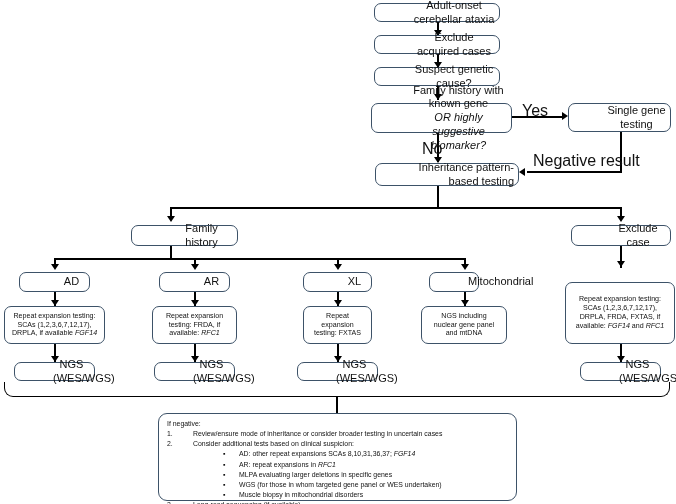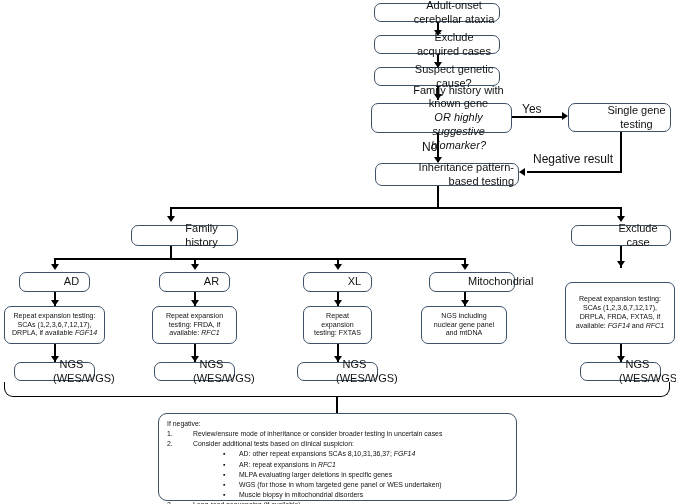--- a/index.html
+++ b/index.html
@@ -30,21 +30,21 @@
     text-align: center;
     line-height: 1.25;
     padding: 2px 4px;
     z-index: 3;
   }
   .node span { display: block; width: 100%; }
   .n-sm { font-size: 7.1px; }
   .n-md { font-size: 11px; padding-left: 38px; }
   .edge-label {
     position: absolute;
-    font-size: 12px;
+    font-size: 16px;
     color: #111;
     z-index: 4;
     white-space: nowrap;
   }
   .line {
     position: absolute;
     background: #000000;
     z-index: 1;
   }
   .hline { height: 1.9px; }
@@ -203,21 +203,21 @@
 
   <div class="node n-md" style="left:19px; top:272px; width:71px; height:20px;align-items:flex-end;">
     <span>AD</span>
   </div>
   <div class="node n-md" style="left:159px; top:272px; width:71px; height:20px;">
     <span>AR</span>
   </div>
   <div class="node n-md" style="left:303px; top:272px; width:69px; height:20px;">
     <span>XL</span>
   </div>
-  <div class="node n-md" style="left:429px; top:272px; width:86px; height:20px;justify-content:flex-end;">
+  <div class="node n-md" style="left:429px; top:272px; width:50px; height:20px;justify-content:flex-end;">
     <span>Mitochondrial</span>
   </div>
 
   <div class="node n-sm" style="left:4px; top:306px; width:101px; height:38px; flex-direction:column;">
     <span>Repeat expansion testing:</span>
     <span>SCAs (1,2,3,6,7,12,17),</span>
     <span>DRPLA, if available <em>FGF14</em></span>
   </div>
 
   <div class="node n-sm" style="left:152px; top:306px; width:85px; height:38px; flex-direction:column;">

